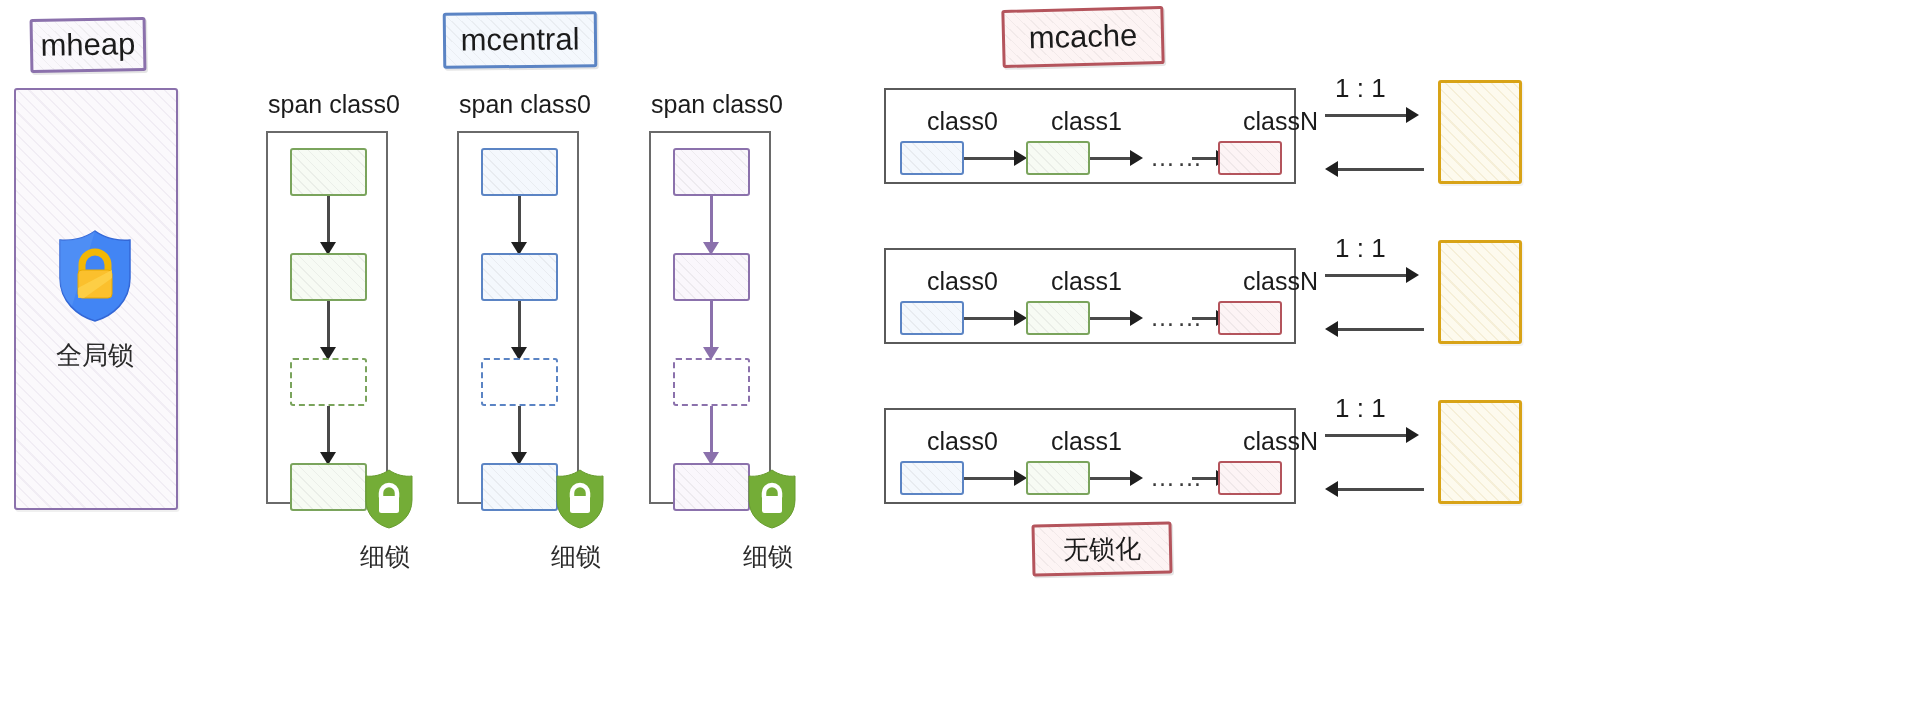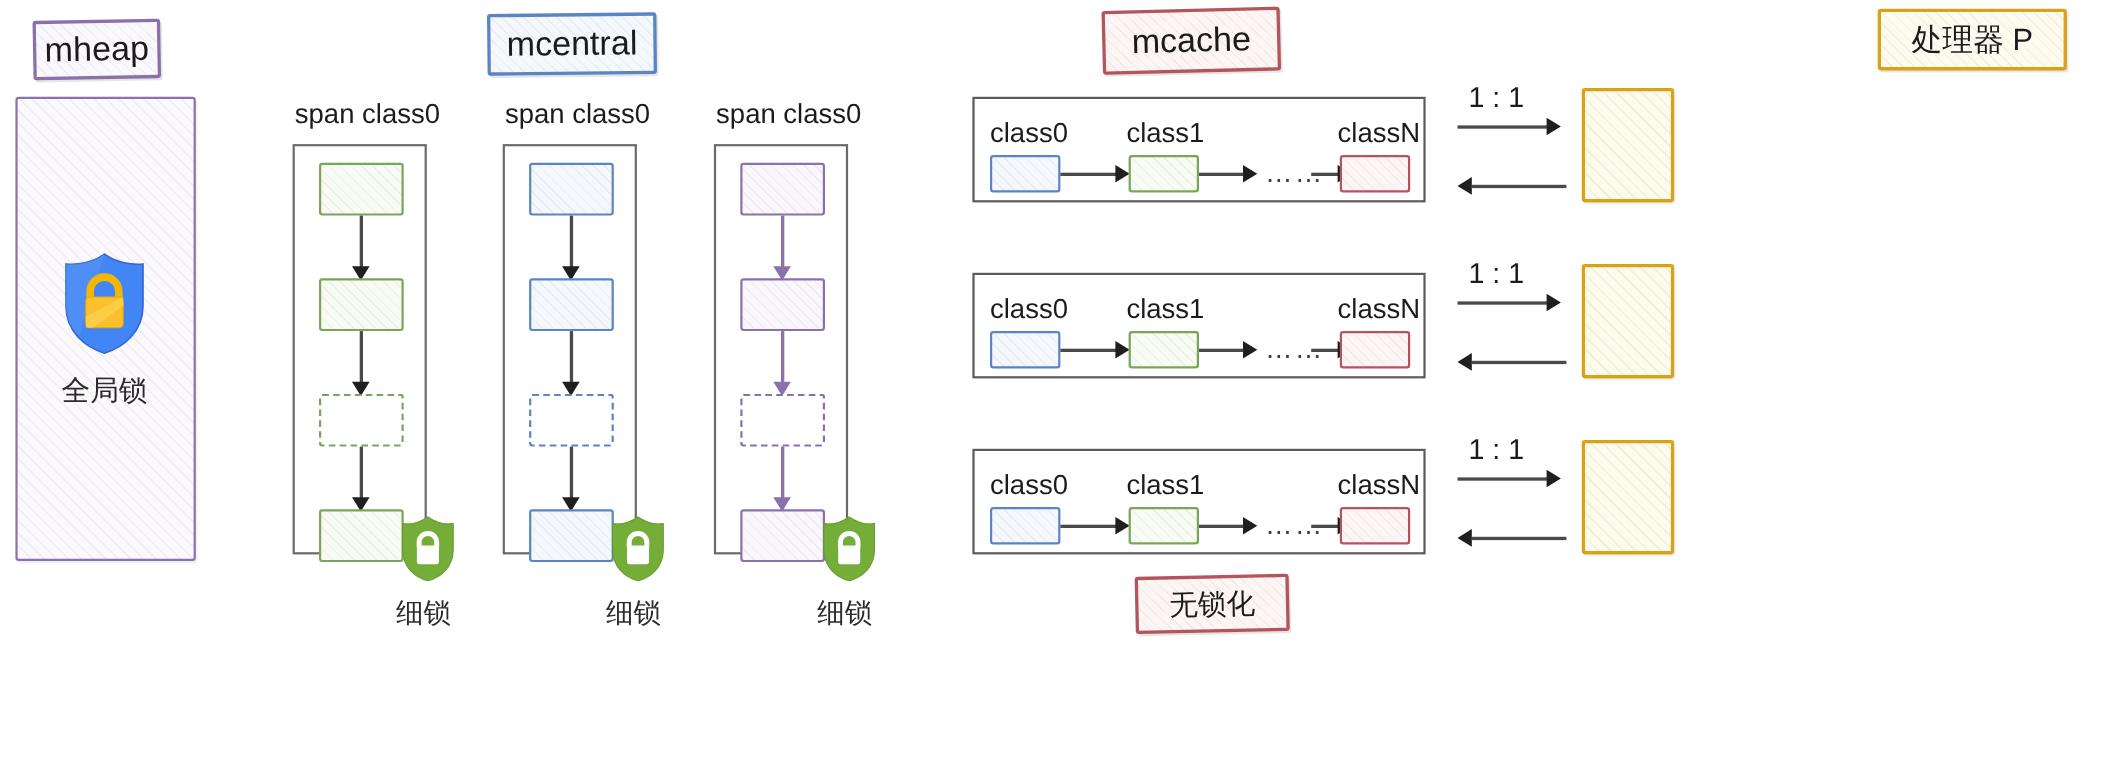--- a/index.html
+++ b/index.html
@@ -82,21 +82,21 @@
     border-left:13px solid #1f1f1f;
   }
   .hhead-l{
     position:absolute;width:0;height:0;
     border-top:8px solid transparent;border-bottom:8px solid transparent;
     border-right:13px solid #1f1f1f;
   }
 
   .shield-lock{position:absolute;}
   .tiny-label{position:absolute;font-size:25px;color:#2b2b2b;white-space:nowrap;}
-  .class-label{position:absolute;font-size:25px;color:#1b1b1b;white-space:nowrap;}
+  .class-label{position:absolute;font-size:25px;color:#1b1b1b;white-space:nowrap;margin-left:27px;}
   .dots{position:absolute;font-size:25px;letter-spacing:2px;color:#3a3a3a;white-space:nowrap;}
   .ratio{position:absolute;font-size:26px;color:#1b1b1b;white-space:nowrap;}
 
   .mcache-frame{
     position:absolute;border:2.5px solid #5a5a5a;background:#fff;box-sizing:border-box;
   }
   .p-box{
     position:absolute;box-sizing:border-box;
     border:3px solid #d8a317;border-radius:3px;
     background-color:#fdfaee;
@@ -242,23 +242,20 @@
   <div class="dots" style="left:1150px;top:463px;">……</div>
   <div class="hline" style="left:1192px;top:477px;width:28px;"></div>
   <div class="hhead-r" style="left:1216px;top:470px;"></div>
   <div class="class-label" style="left:1216px;top:427px;">classN</div>
   <div class="node r" style="left:1218px;top:461px;width:64px;height:34px;"></div>
 
   <div class="chip red" style="left:1032px;top:523px;width:134px;height:46px;transform:rotate(-1.2deg);font-size:26px;">
     <span>无锁化</span>
   </div>
 
-  <div class="chip amber" style="left:1707px;top:8px;width:166px;height:50px;font-size:28px;">
-    <span>处理器 P</span>
-  </div>
 
   <div class="ratio" style="left:1335px;top:73px;">1 : 1</div>
   <div class="hline" style="left:1325px;top:114px;width:86px;"></div>
   <div class="hhead-r" style="left:1406px;top:107px;"></div>
   <div class="hline" style="left:1338px;top:168px;width:86px;"></div>
   <div class="hhead-l" style="left:1325px;top:161px;"></div>
   <div class="p-box" style="left:1438px;top:80px;width:84px;height:104px;"></div>
 
   <div class="ratio" style="left:1335px;top:233px;">1 : 1</div>
   <div class="hline" style="left:1325px;top:274px;width:86px;"></div>

